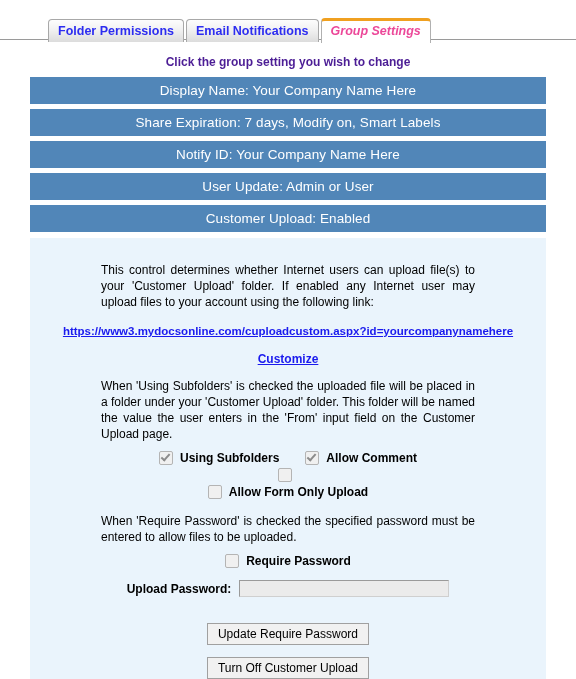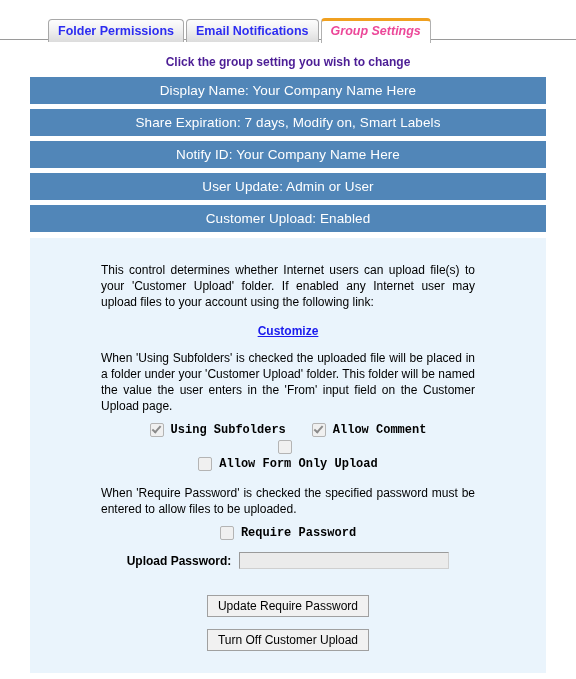--- a/index.html
+++ b/index.html
@@ -128,21 +128,20 @@
   a.customize {
     color: #1a1aee;
     font-weight: bold;
     font-size: 12px;
     text-decoration: underline;
   }
 
   
   .checks {
     margin-top: 9px;
-    font-family: Liberation Mono, monospace;
   }
   .ckrow {
     display: flex;
     align-items: center;
     justify-content: center;
     margin-bottom: 3px;
   }
   .ckrow .gap { width: 26px; }
   .ck {
     width: 12px;
@@ -239,20 +238,23 @@
     <div class="bar">Share Expiration: 7 days, Modify on, Smart Labels</div>
     <div class="bar">Notify ID:  Your Company Name Here</div>
     <div class="bar">User Update:  Admin or User</div>
     <div class="bar">Customer Upload:  Enabled</div>
   </div>
 
   <div class="panel">
 
     <div class="para">This control determines whether Internet users can upload file(s) to your 'Customer Upload' folder. If enabled any Internet user may upload files to your account using the following link:</div>
 
+    <div class="linkrow">
+      <a class="url" href="#">https://www3.mydocsonline.com/cuploadcustom.aspx?id=yourcompanynamehere</a>
+    </div>
 
     <div class="customizerow">
       <a class="customize" href="#">Customize</a>
     </div>
 
     <div class="para second">When 'Using Subfolders' is checked the uploaded file will be placed in a folder under your 'Customer Upload' folder. This folder will be named the value the user enters in the 'From' input field on the Customer Upload page.</div>
 
     <div class="checks">
       <div class="ckrow">
         <span class="ck checked"></span>

